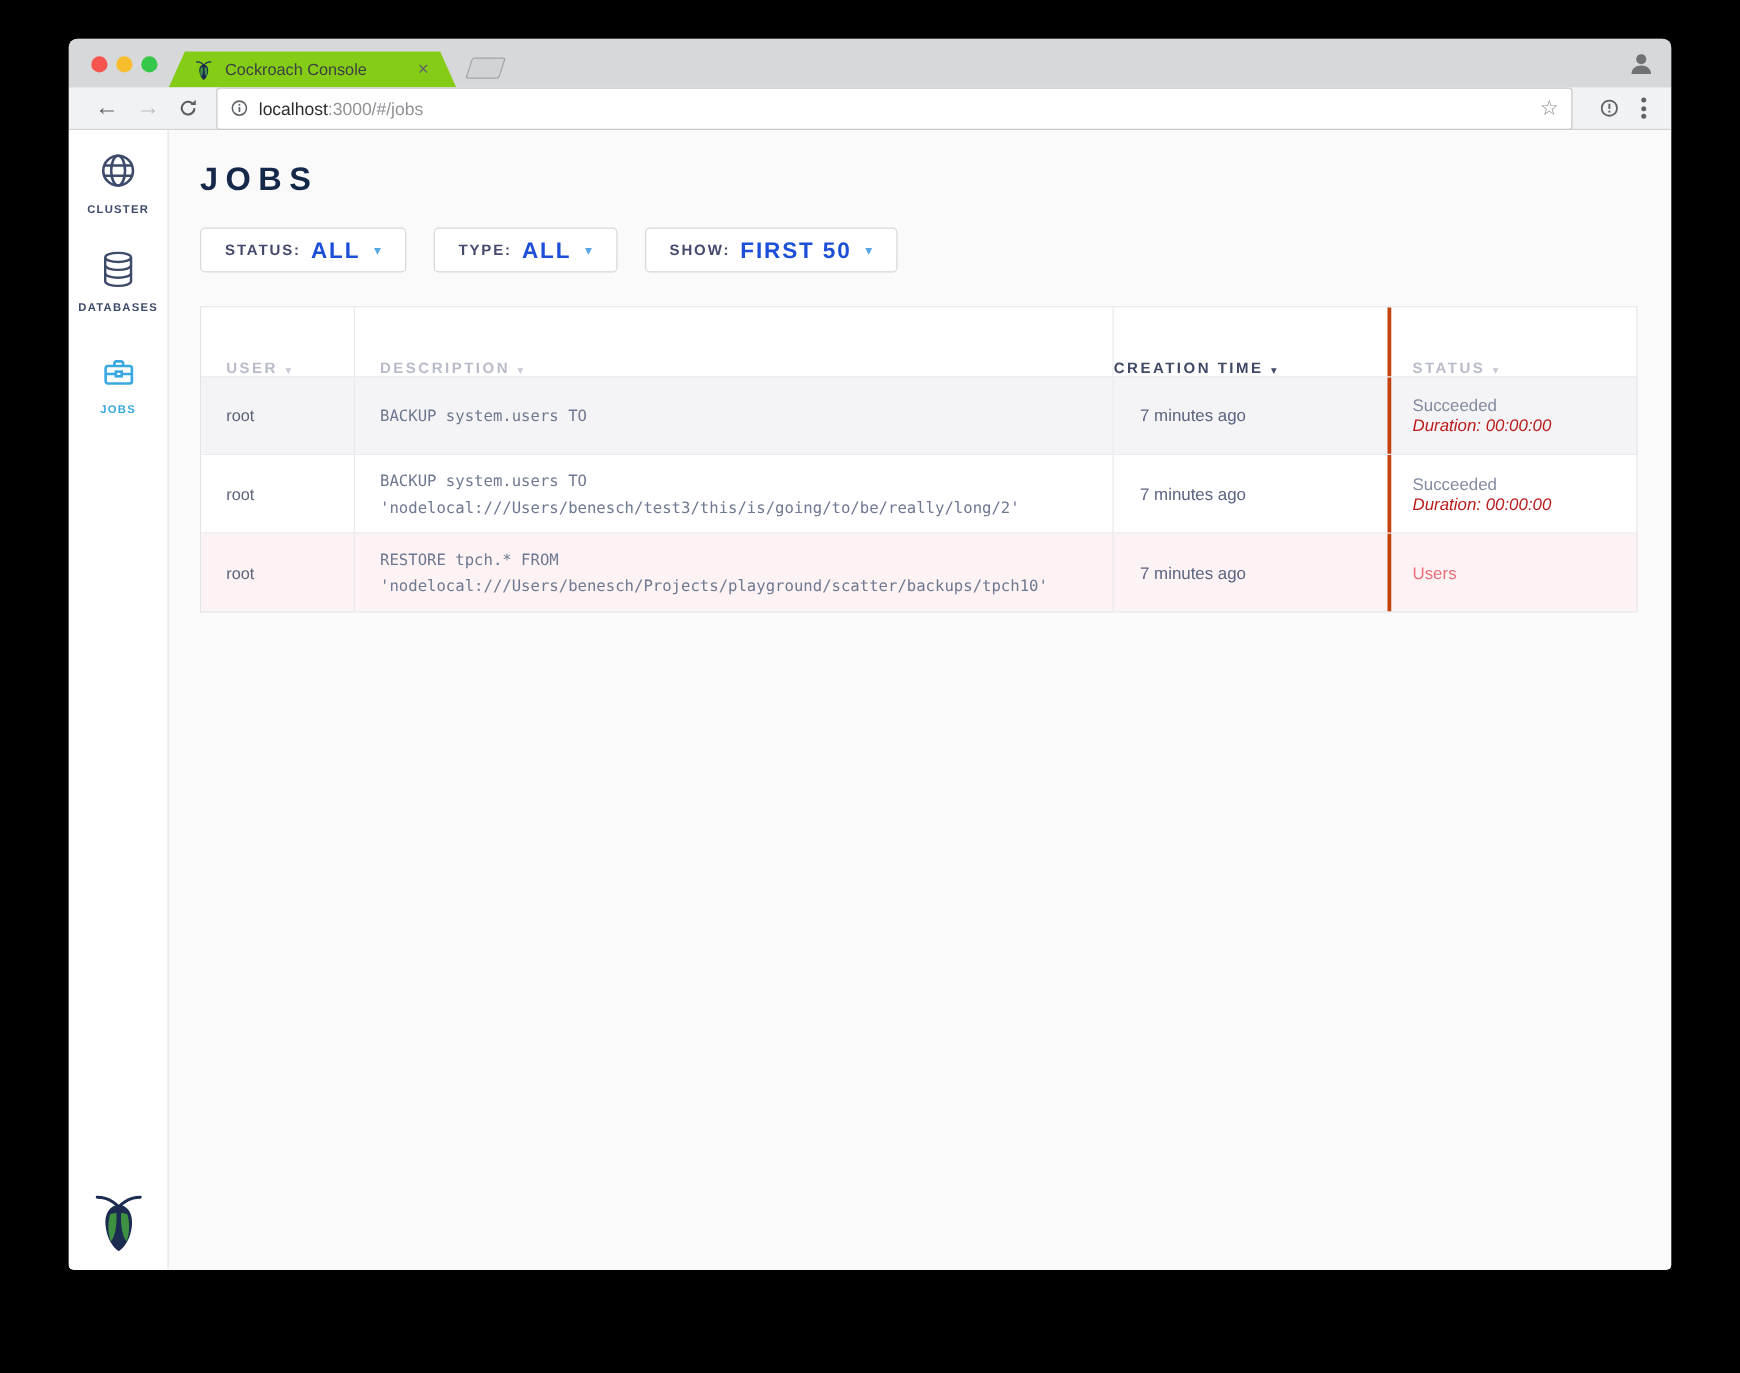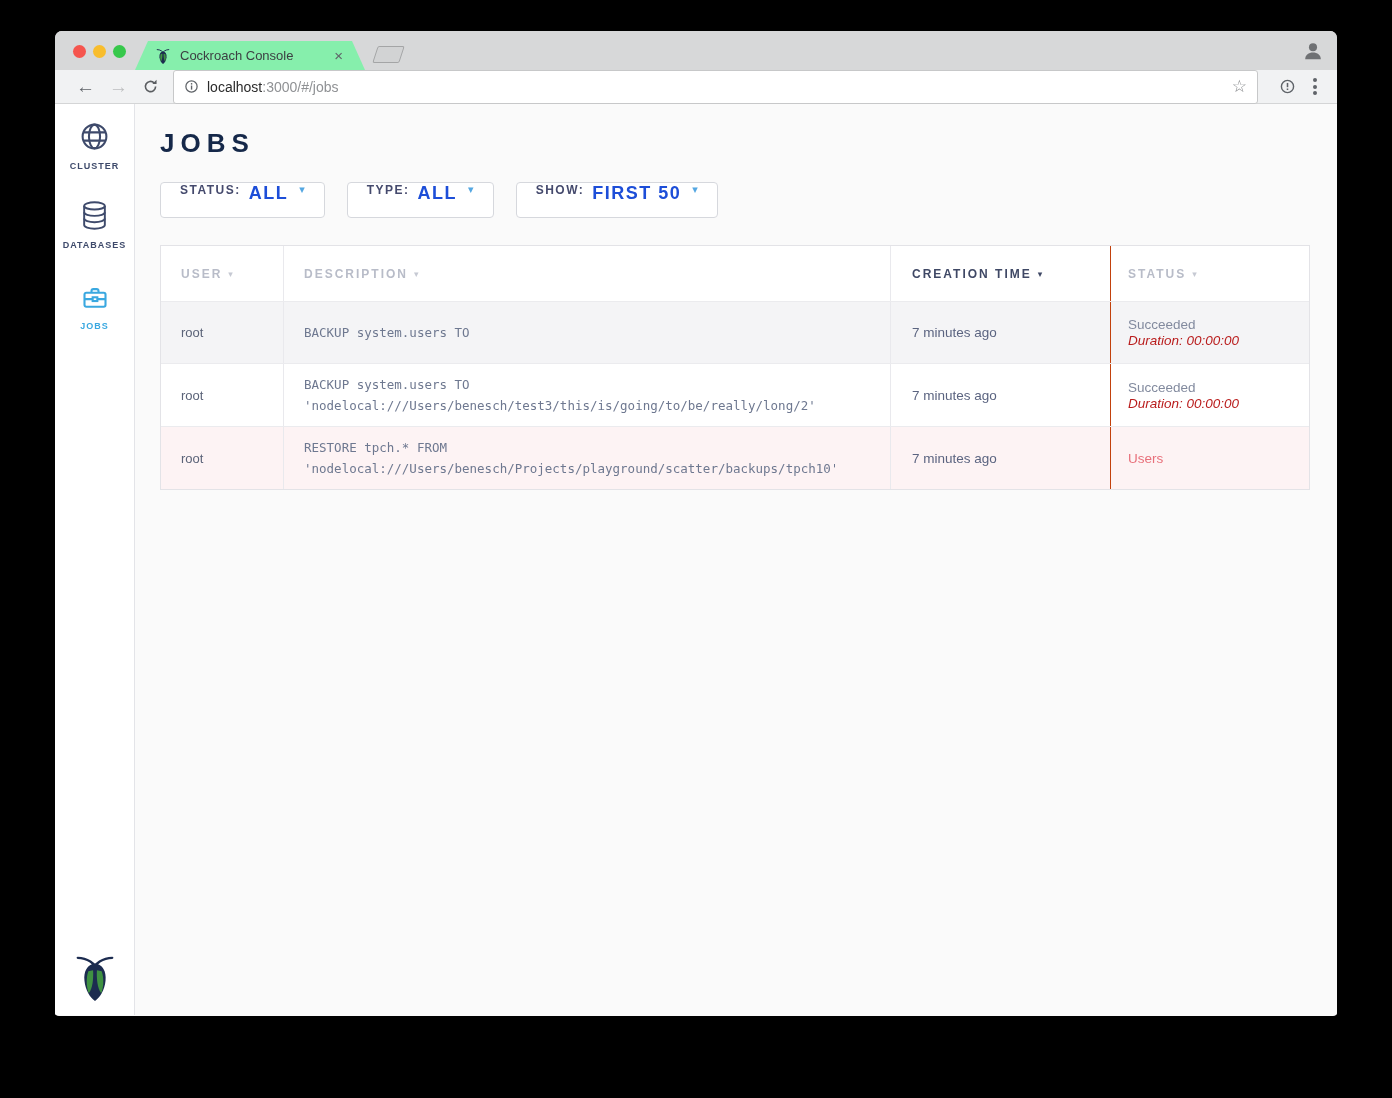--- a/index.html
+++ b/index.html
@@ -11,21 +11,21 @@
             border-radius:7px 7px 4px 4px; overflow:hidden; background:#fafafa; }
 
   
   .tabbar { position:relative; height:39px; background:#d7d8d9; }
   .traffic { position:absolute; left:18px; top:14px; display:flex; gap:7px; }
   .traffic span { width:13px; height:13px; border-radius:50%; }
   .light-red   { background:#f5554e; }
   .light-yellow{ background:#f8bd2d; }
   .light-green { background:#36c84b; }
   .tab { position:absolute; left:80px; top:10px; width:230px; height:29px;
-         background:#86efac;
+         background:#84cc16;
          clip-path:polygon(13px 0, calc(100% - 13px) 0, 100% 100%, 0 100%);
          display:flex; align-items:center; padding:0 22px 0 20px; }
   .tab-title { flex:1; font-size:13px; color:#3c4043; white-space:nowrap;
                overflow:hidden; margin-left:9px; }
   .tab-close { font-size:15px; color:#5f6368; line-height:1; cursor:default; }
   .newtab-btn { position:absolute; left:320px; top:15px; width:27px; height:17px;
                 background:#d2d3d4; border:1.5px solid #a4a5a6; border-radius:2px;
                 transform:skewX(-18deg); }
   .profile-btn { position:absolute; right:13px; top:9px; width:22px; height:22px; }
 
@@ -61,45 +61,45 @@
   .nav-databases { top:96px; }
   .nav-jobs      { top:180px; }
   .roach-logo { position:absolute; top:846px; left:50%; transform:translateX(-50%); }
 
   
   .main { flex:1; padding:24px 0 0 25px; }
   .page-title { font-size:26px; font-weight:bold; letter-spacing:6px;
                 color:#152849; }
   .filters { display:flex; gap:22px; margin-top:23px; }
   .filter-btn { height:36px; background:#fff; border:1px solid #d6d8dd;
-                border-radius:4px; display:flex; align-items:flex-start;
+                border-radius:4px; display:flex; align-items:center;
                 padding:0 19px; cursor:pointer; }
   .filter-label { font-size:12px; font-weight:bold; letter-spacing:1.5px;
                   color:#454a6d; }
   .filter-value { font-size:18px; font-weight:bold; letter-spacing:1.5px;
                   color:#1d4ed8; margin-left:8px; }
   .filter-caret { color:#54a7e2; font-size:11px; margin-left:11px; }
 
   
   .jobs-table { margin-top:27px; width:1150px; background:#fff;
                 border:1px solid #e3e3e7; }
   .trow { display:flex; width:100%; }
   .c-user { width:122px; flex:0 0 122px; }
   .c-desc { width:607px; flex:0 0 607px; border-left:1px solid #e9e9ed; }
   .c-time { width:220px; flex:0 0 220px; border-left:1px solid #e9e9ed; }
-  .c-stat { flex:1; border-left:1px solid #c2410c; }
+  .c-stat { flex:1; border-left:3px solid #c2410c; }
   .thead { height:55px; background:#fff; }
-  .thead > div { display:flex; align-items:center; }
+  .thead > div { display:flex; align-items:flex-end; }
   .th-label { font-size:12px; font-weight:bold; letter-spacing:2px; color:#b8bcc8; }
   .th-caret { font-size:9px; color:#c6c9d3; margin-left:6px; }
   .th-sorted .th-label { color:#3f4865; }
   .th-sorted .th-caret { color:#3f4865; }
   .c-user.hcell { padding-left:20px; }
   .c-desc.hcell { padding-left:20px; }
-  .c-time.hcell { padding-left:21px; }
+  .c-time.hcell { }
   .c-stat.hcell { padding-left:17px; }
   .tbody-row { min-height:62px; border-top:1px solid #ebebee; }
   .tbody-row > div { display:flex; flex-direction:column; justify-content:center; }
   .row-alt    { background:#f4f4f6; }
   .row-plain  { background:#ffffff; }
   .row-failed { background:#fdf3f4; }
   .cell-user { padding-left:20px; font-size:13px; color:#5b6378; }
   .cell-desc { padding:10px 20px; font-family:"DejaVu Sans Mono", monospace;
                font-size:12.5px; line-height:21px; color:#6e7890; }
   .cell-time { padding-left:21px; font-size:13.5px; color:#5b6480; }

